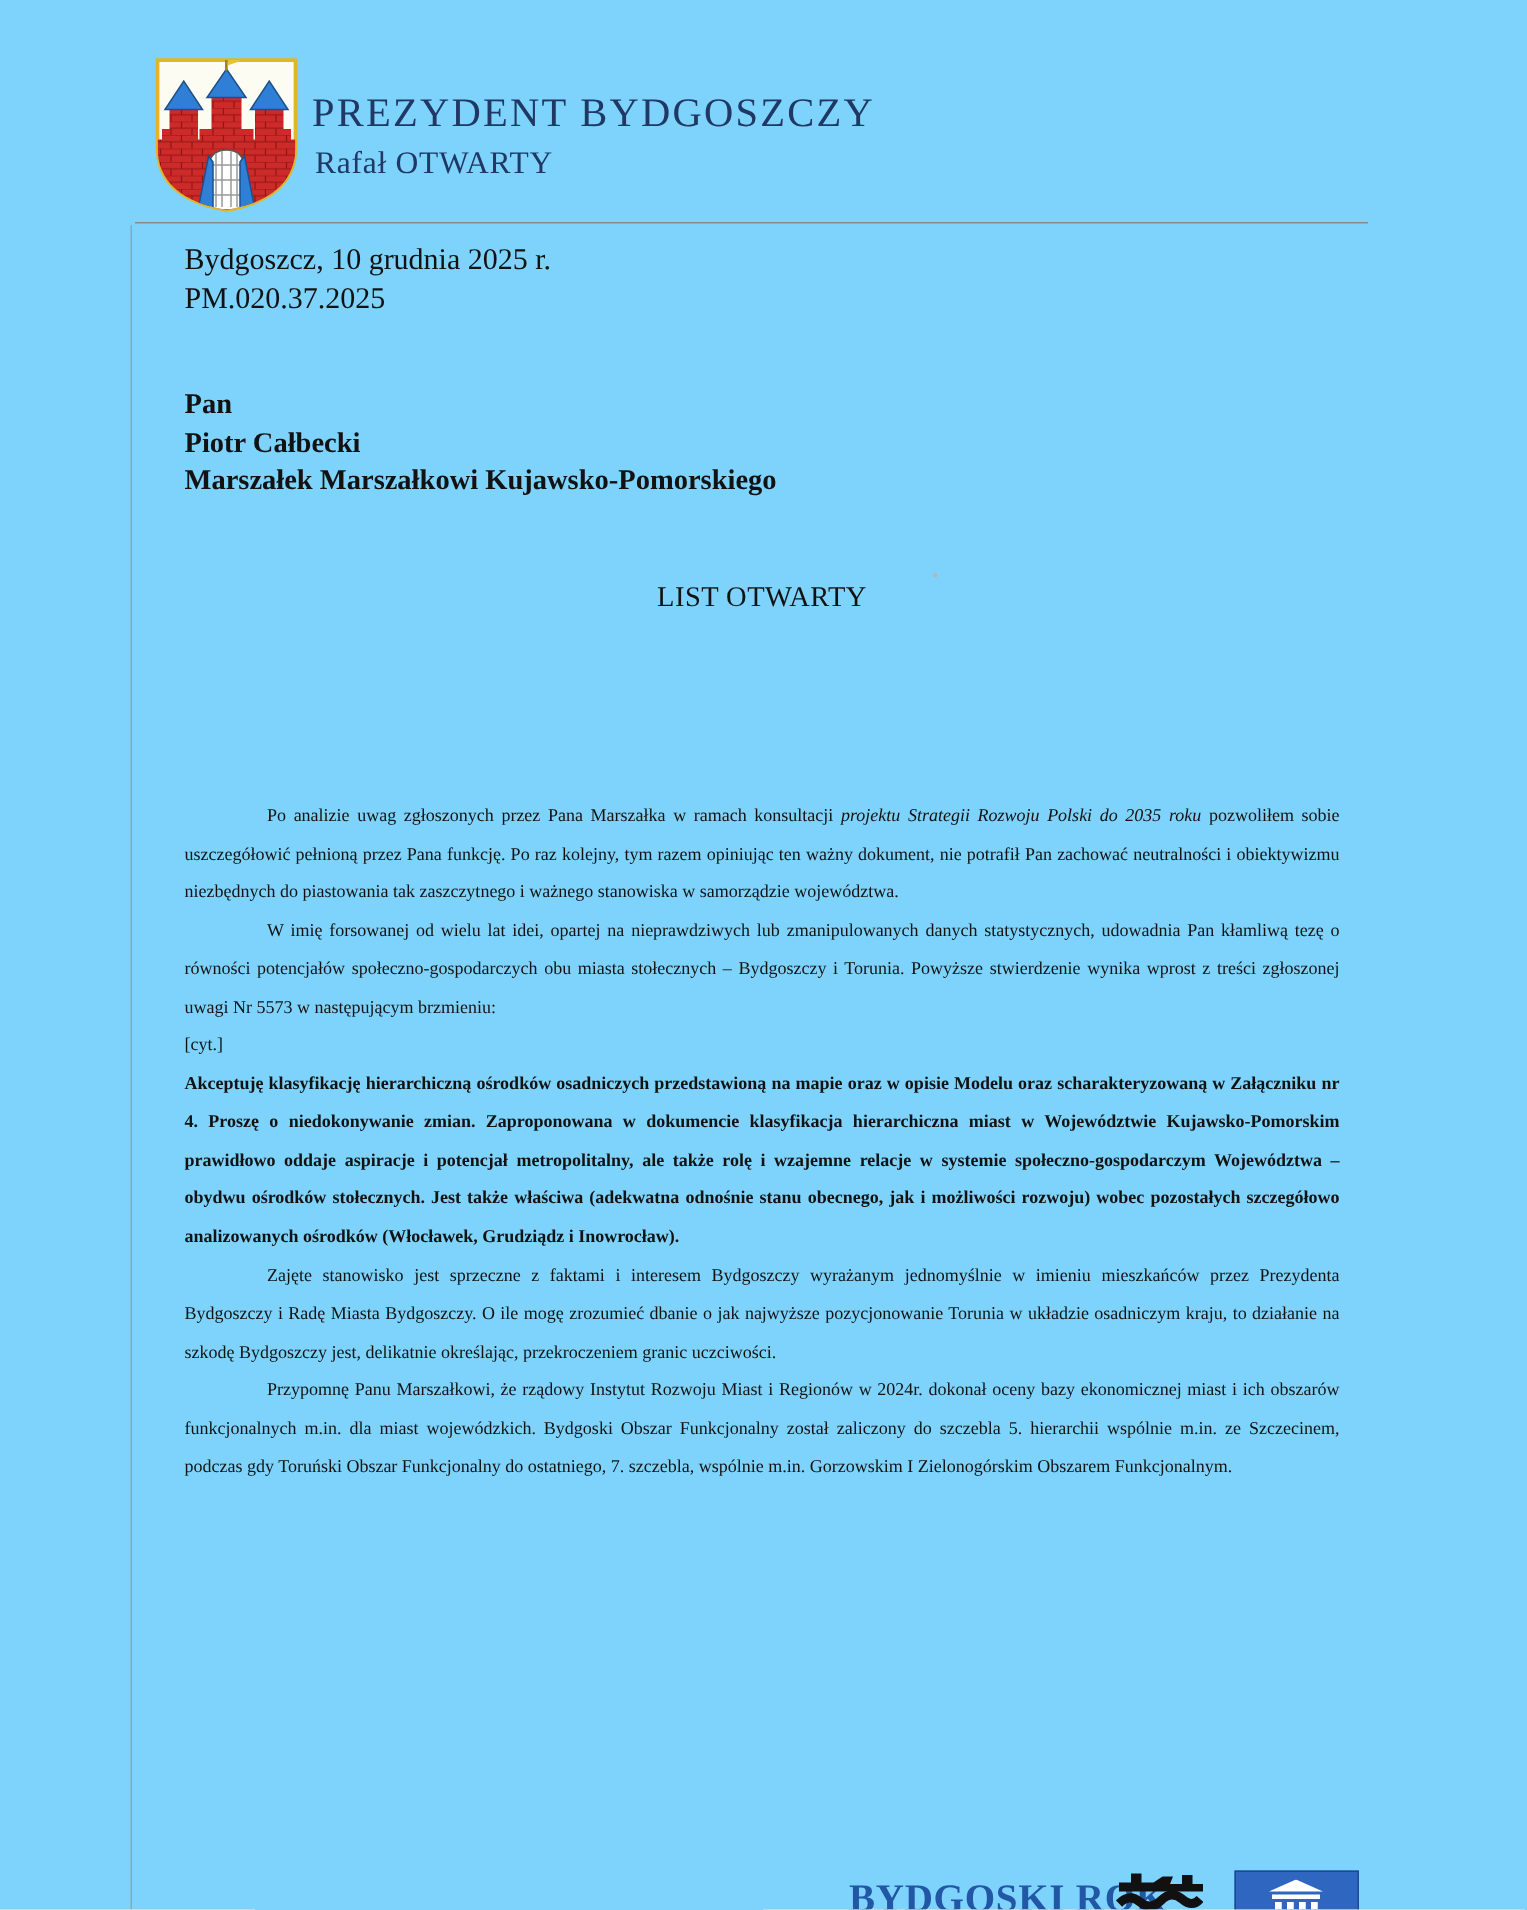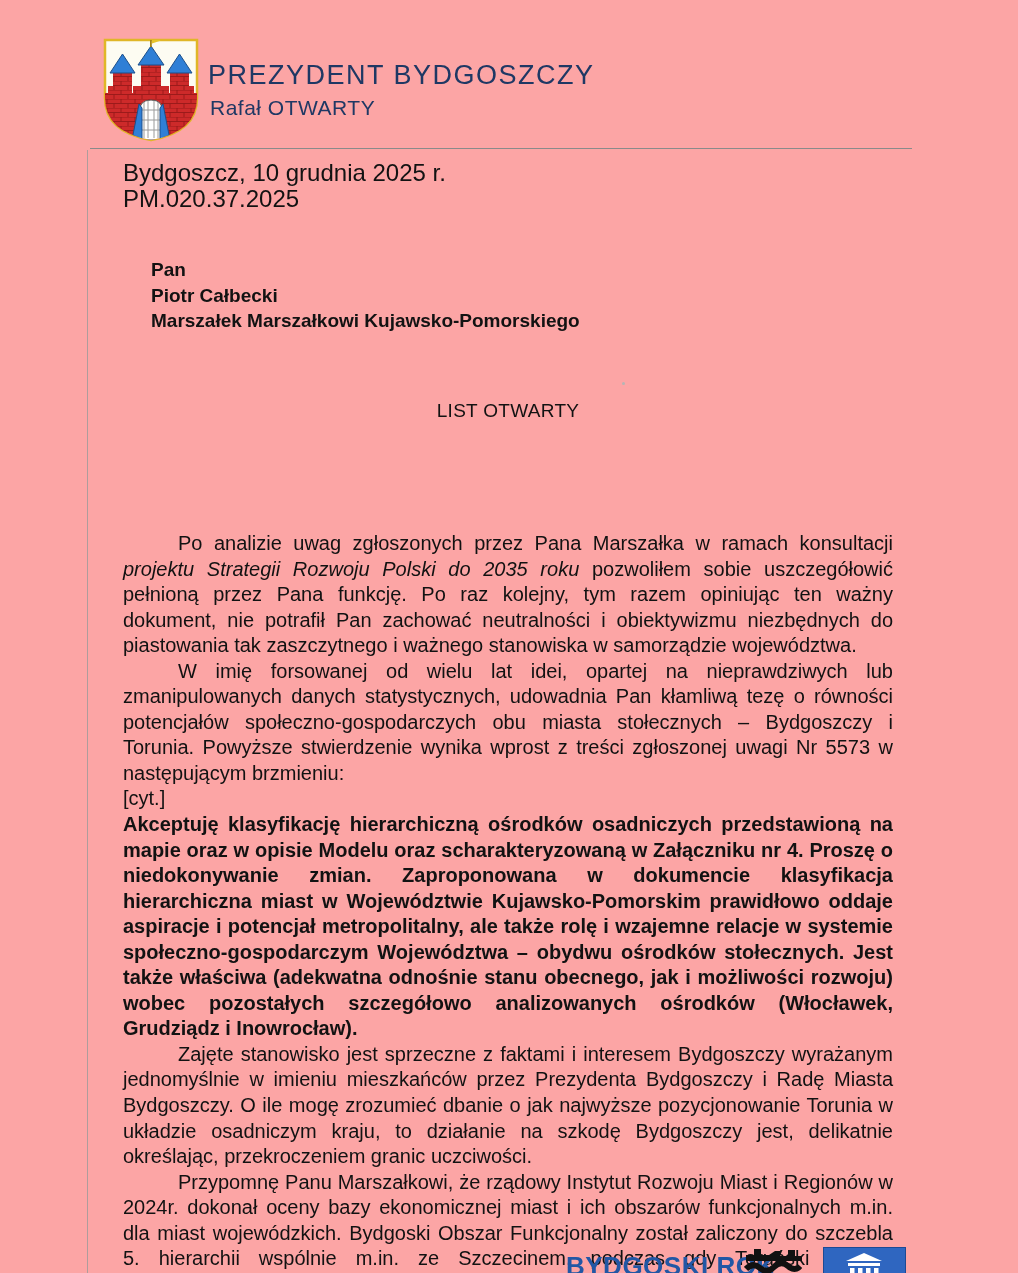--- a/index.html
+++ b/index.html
@@ -1,48 +1,48 @@
 <!DOCTYPE html>
 <html><head>
 <meta charset="utf-8">
 <style>
   html,body{margin:0;padding:0;background:#e8e8e8;}
   .page{
     position:relative;
     width:1018px;height:1273px;
-    background:#fca5a5;
+    background:#7dd3fc;
     overflow:hidden;
-    font-family:Liberation Sans, sans-serif;
+    font-family:Liberation Serif, serif;
     color:#121212;
   }
   
   .crest{position:absolute;left:100px;top:36px;width:102px;height:106px;}
   .hdr-title{
     position:absolute;left:208px;top:60px;
     font-size:27px;letter-spacing:1.5px;color:#1f3864;
     font-weight:400;
   }
   .hdr-subtitle{
     position:absolute;left:210px;top:96px;
     font-size:21px;letter-spacing:.5px;color:#1f3864;
   }
   .hdr-rule{position:absolute;left:90px;top:148px;width:822px;height:1px;background:#8a8a8a;}
   .edge-line{position:absolute;left:87px;top:150px;width:1px;height:1123px;background:#9a9a9a;opacity:.8;}
   .scan-dot{position:absolute;left:622px;top:382px;width:3px;height:3px;background:#b5b5b5;border-radius:50%;}
 
   
-  .meta{position:absolute;left:123px;top:160px;font-size:24px;line-height:26px;}
-  .addressee{position:absolute;left:123px;top:257px;font-size:19px;line-height:25.5px;font-weight:bold;margin-left:28px;}
+  .meta{position:absolute;left:123px;top:160px;font-size:20px;line-height:26px;}
+  .addressee{position:absolute;left:123px;top:257px;font-size:19px;line-height:25.5px;font-weight:bold;}
 
   
-  .letter-title{position:absolute;left:123px;top:400px;width:770px;text-align:center;font-size:19px;letter-spacing:.3px;}
+  .letter-title{position:absolute;left:123px;top:388px;width:770px;text-align:center;font-size:19px;letter-spacing:.3px;}
   .salutation{position:absolute;left:123px;top:457px;font-size:19px;}
   .letter-body{
     position:absolute;left:123px;top:531px;width:770px;
-    font-size:20px;line-height:25.55px;text-align:justify;
+    font-size:12px;line-height:25.55px;text-align:justify;
   }
   .letter-body p{margin:0;}
   .ind{text-indent:55px;}
   .bold-quote{font-weight:bold;}
   .it{font-style:italic;}
 
   
   .footer-rok{
     position:absolute;left:566px;top:1251px;
     font-size:26px;font-weight:bold;color:#2257a5;letter-spacing:.5px;

